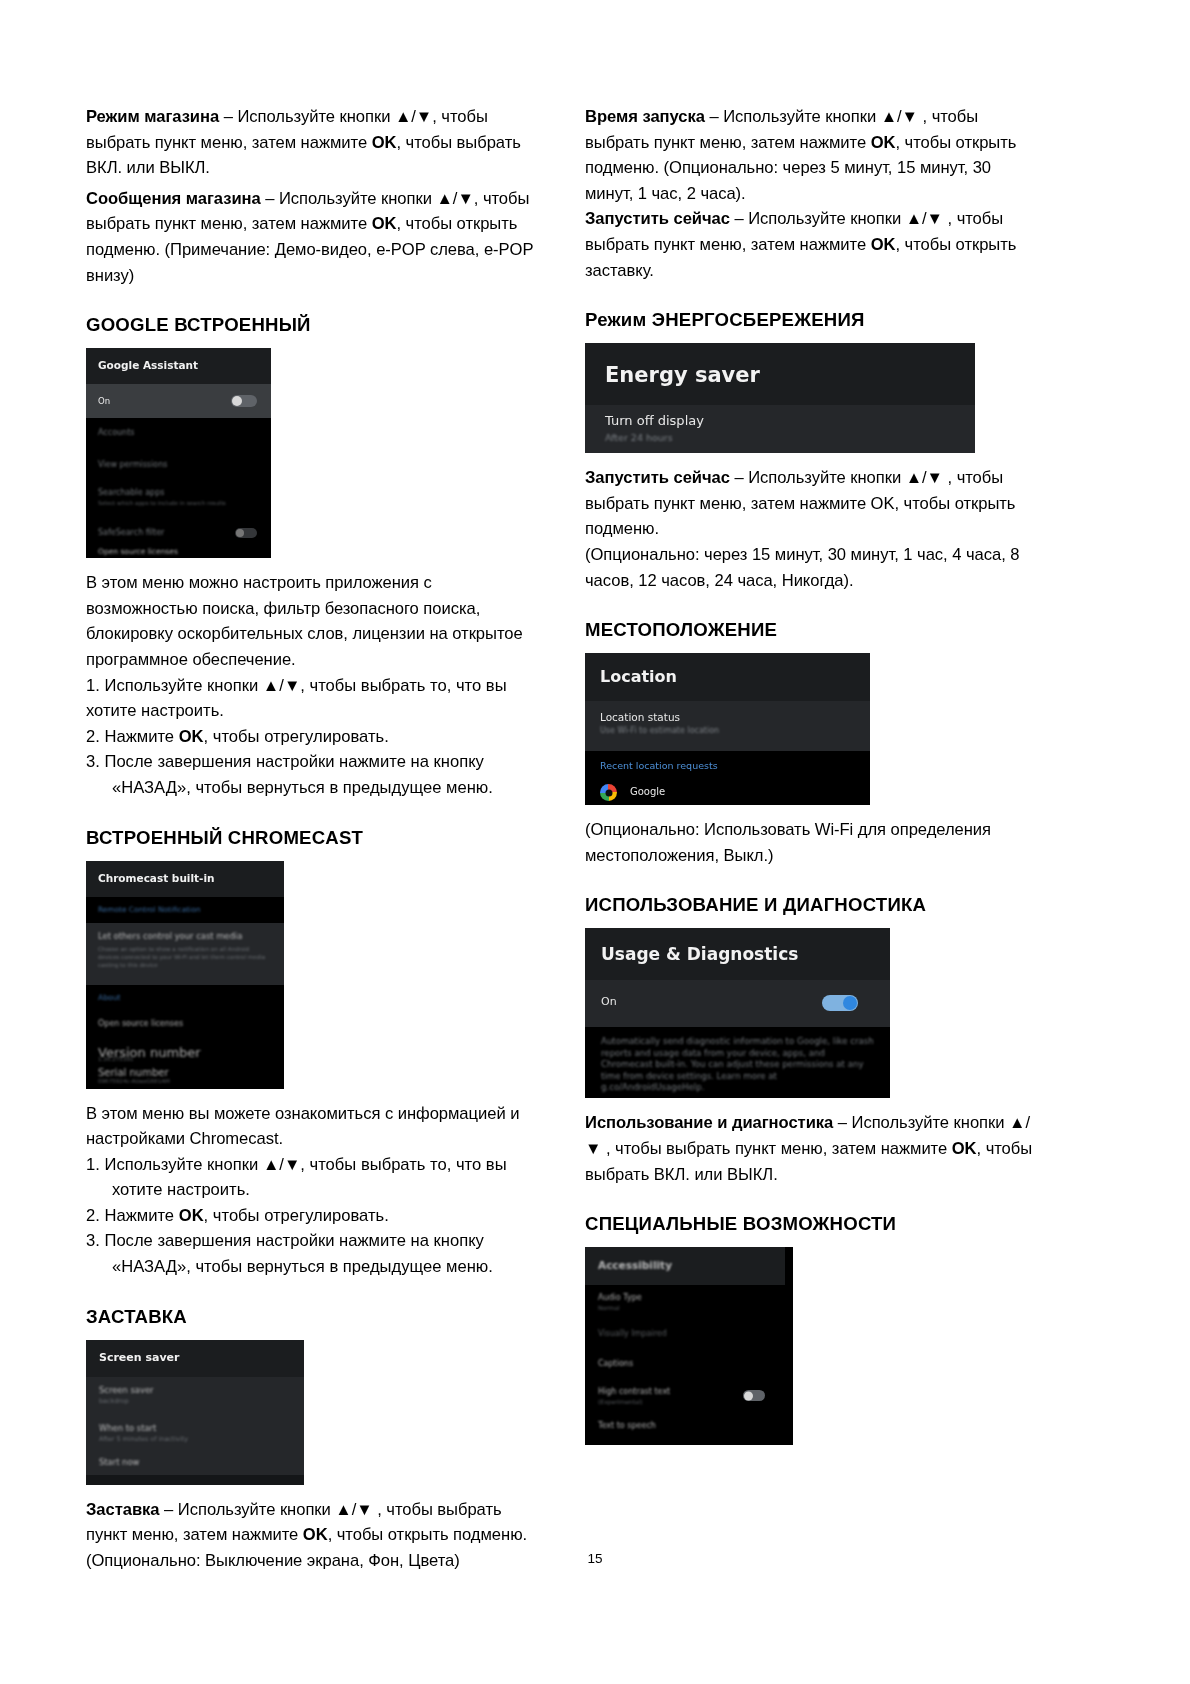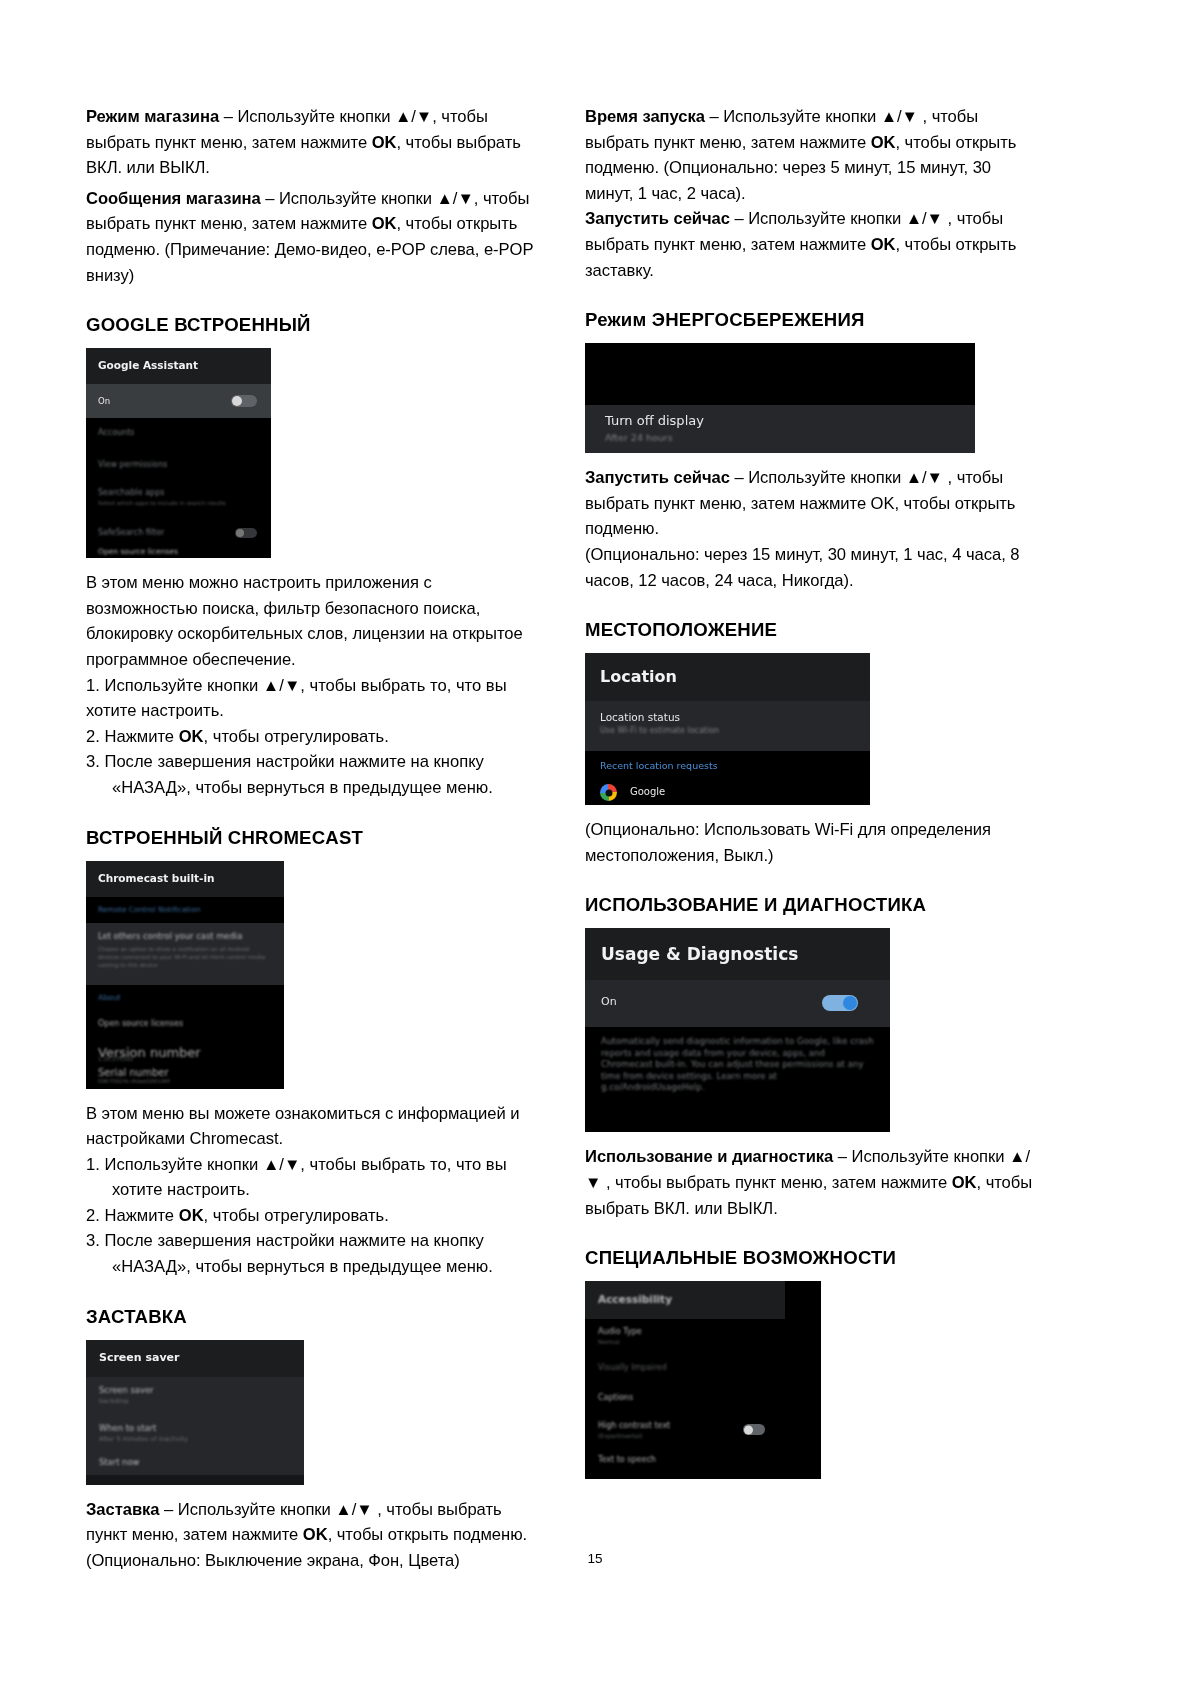--- a/index.html
+++ b/index.html
@@ -245,20 +245,23 @@
 
   <div class="col col-right">
 
     <p class="para"><b>Время запуска</b><span> – Используйте кнопки ▲/▼ , чтобы выбрать пункт меню, затем нажмите </span><b>OK</b><span>, чтобы открыть подменю. (Опционально: через 5 минут, 15 минут, 30 минут, 1 час, 2 часа).</span></p>
 
     <p class="para"><b>Запустить сейчас</b><span> – Используйте кнопки ▲/▼ , чтобы выбрать пункт меню, затем нажмите </span><b>OK</b><span>, чтобы открыть заставку.</span></p>
 
     <h2 class="sect">Режим ЭНЕРГОСБЕРЕЖЕНИЯ</h2>
 
     <div class="shot" style="width:390px;height:110px;">
+      <div class="hdr" style="position:absolute;left:0;top:0;width:390px;height:62px;">
+        <span style="position:absolute;left:20px;top:20px;font-size:21px;">Energy saver</span>
+      </div>
       <div class="row dim" style="position:absolute;left:0;top:62px;width:390px;height:48px;">
         <span class="t1" style="position:absolute;left:20px;top:8px;font-size:13px;">Turn off display</span>
         <span class="t2 blur" style="position:absolute;left:20px;top:27px;font-size:9.5px;">After 24 hours</span>
       </div>
     </div>
 
     <p class="para"><b>Запустить сейчас</b><span> – Используйте кнопки ▲/▼ , чтобы выбрать пункт меню, затем нажмите OK, чтобы открыть подменю.</span></p>
     <p class="para">(Опционально: через 15 минут, 30 минут, 1 час, 4 часа, 8 часов, 12 часов, 24 часа, Никогда).</p>
 
     <h2 class="sect">МЕСТОПОЛОЖЕНИЕ</h2>
@@ -277,40 +280,40 @@
       <div class="row" style="position:absolute;left:0;top:130px;width:285px;height:22px;">
         <span class="g-logo" style="position:absolute;left:15px;top:1px;"></span>
         <span class="t1" style="position:absolute;left:45px;top:3px;font-size:10px;">Google</span>
       </div>
     </div>
 
     <p class="para">(Опционально: Использовать Wi-Fi для определения местоположения, Выкл.)</p>
 
     <h2 class="sect">ИСПОЛЬЗОВАНИЕ И ДИАГНОСТИКА</h2>
 
-    <div class="shot" style="width:305px;height:204px;">
+    <div class="shot" style="width:305px;height:170px;">
       <div class="hdr" style="position:absolute;left:0;top:0;width:305px;height:52px;">
         <span style="position:absolute;left:16px;top:16px;font-size:17px;">Usage &amp; Diagnostics</span>
       </div>
       <div class="row dim" style="position:absolute;left:0;top:52px;width:305px;height:47px;">
         <span class="t1" style="position:absolute;left:16px;top:15px;font-size:11px;">On</span>
         <span class="toggle on" style="right:32px;top:15px;width:36px;height:16px;">
             <span class="knob" style="right:1px;width:14px;height:14px;"></span>
           </span>
       </div>
       <div class="row" style="position:absolute;left:0;top:99px;width:305px;height:71px;">
         <span class="t2 blur" style="position:absolute;left:16px;top:9px;width:276px;font-size:8.6px;line-height:11.4px;">Automatically send diagnostic information to Google, like crash reports and usage data from your device, apps, and Chromecast built-in. You can adjust these permissions at any time from device settings. Learn more at g.co/AndroidUsageHelp.</span>
       </div>
     </div>
 
     <p class="para"><b>Использование и диагностика</b><span> – Используйте кнопки ▲/▼ , чтобы выбрать пункт меню, затем нажмите </span><b>OK</b><span>, чтобы выбрать ВКЛ. или ВЫКЛ.</span></p>
 
     <h2 class="sect">СПЕЦИАЛЬНЫЕ ВОЗМОЖНОСТИ</h2>
 
-    <div class="shot" style="width:236px;height:198px;">
+    <div class="shot" style="width:208px;height:198px;">
       <div class="hdr" style="position:absolute;left:0;top:0;width:200px;height:38px;">
         <span class="blur" style="position:absolute;left:13px;top:12px;font-size:10.5px;">Accessibility</span>
       </div>
       <div class="row" style="position:absolute;left:0;top:38px;width:200px;height:36px;">
         <span class="t1 blur" style="position:absolute;left:13px;top:8px;font-size:8px;">Audio Type</span>
         <span class="t2 blur2" style="position:absolute;left:13px;top:19px;font-size:6px;">Normal</span>
       </div>
       <div class="row" style="position:absolute;left:0;top:74px;width:200px;height:30px;">
         <span class="t2 blur2" style="position:absolute;left:13px;top:8px;font-size:8px;">Visually Impaired</span>
       </div>

